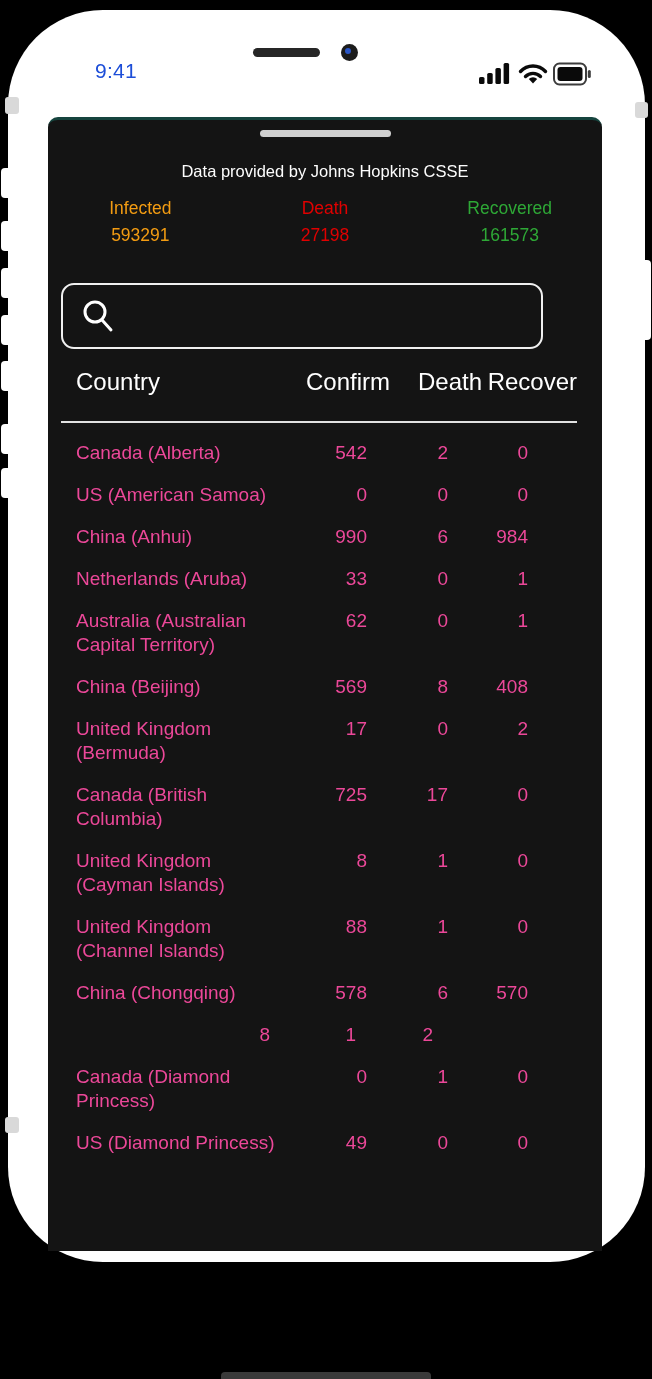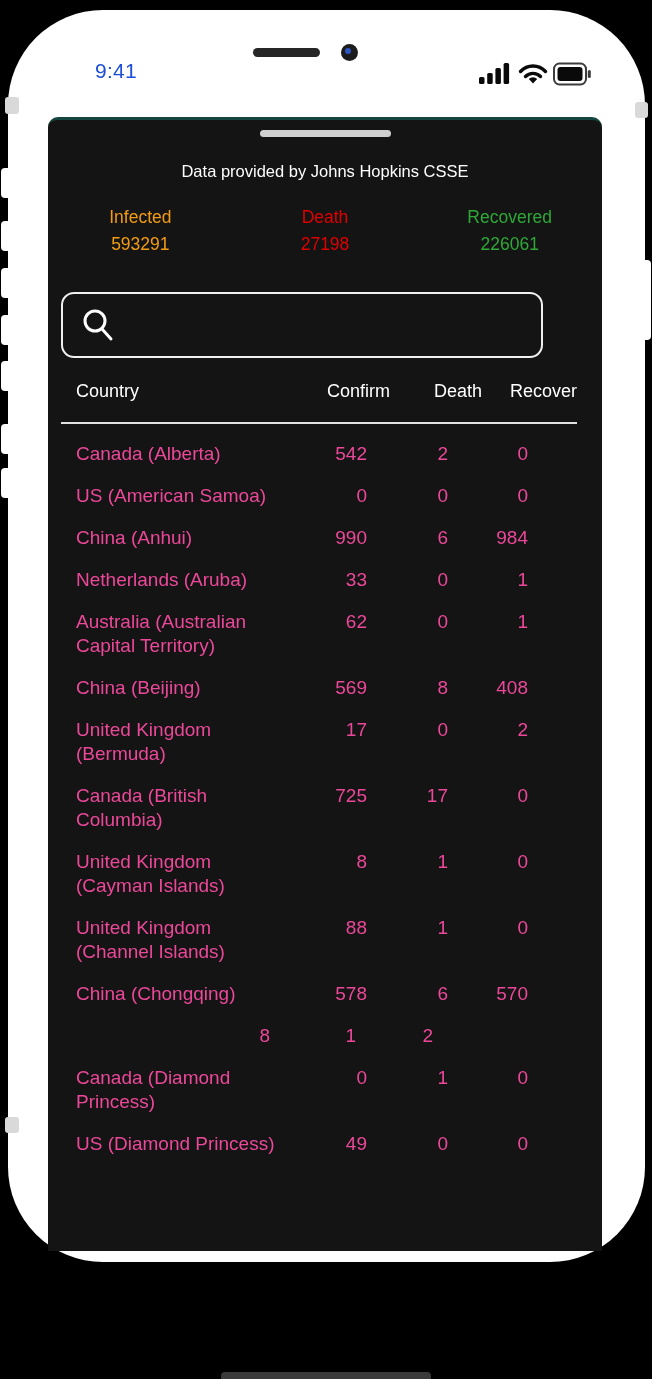--- a/index.html
+++ b/index.html
@@ -22,34 +22,34 @@
   .time{position:absolute;left:87px;top:49px;font-size:21px;font-weight:500;color:#1d4ed8;letter-spacing:.3px;}
   .statusicons{position:absolute;right:54px;top:52px;display:flex;align-items:center;gap:5px;}
   
   .sheet{
     position:absolute;left:40px;top:107px;width:554px;height:1134px;
     background:#141414;border-top:3px solid #16443e;border-radius:10px 10px 0 0;
     color:#fff;box-sizing:border-box;
   }
   .handle{width:131px;height:7px;background:#d0d0d0;border-radius:4px;margin:10px auto 0 auto;}
   .source-note{margin-top:25px;text-align:center;font-size:16.5px;line-height:18px;color:#fdfdfd;}
-  .stats{display:flex;margin-top:24px;}
+  .stats{display:flex;margin-top:15px;}
   .stat{flex:1;text-align:center;font-size:17.5px;line-height:27px;}
   .searchbox{
     margin:34px 0 0 13px;width:478px;height:62px;border:2px solid #f0f0f0;border-radius:13px;
     display:flex;align-items:center;box-sizing:content-box;position:relative;background:transparent;
   }
   .searchbox svg{margin-left:18px;flex:none;}
   .searchbox input{
     flex:1;height:40px;margin:0 14px;background:transparent;border:none;outline:none;
     color:#fff;font-size:19px;font-family:"Liberation Sans",sans-serif;
   }
   .table{margin:22px 0 0 13px;width:516px;}
   .t-head,.t-row{display:grid;grid-template-columns:232px 97px 92px 95px;}
-  .t-head{font-size:18px;line-height:22px;padding-bottom:20px;border-bottom:2px solid #e2e2e2;color:#fff;}
+  .t-head{font-size:24px;line-height:22px;padding-bottom:28px;border-bottom:2px solid #e2e2e2;color:#fff;}
   .t-row{margin-top:18px;font-size:19px;line-height:24px;color:#ec4899;}
   .c-country{padding-left:15px;padding-right:14px;}
   .c-confirm,.c-death,.c-recover{text-align:right;}
   .t-row .c-confirm{padding-right:23px;}
   .t-row .c-death{padding-right:34px;}
   .t-row .c-recover{padding-right:49px;}
 </style>
 </head>
 <body>
 
@@ -102,21 +102,21 @@
       <div class="stat" style="color: rgb(243, 156, 18);">
         <div>Infected</div>
         <div>593291</div>
       </div>
       <div class="stat" style="color: rgb(224, 0, 0);">
         <div>Death</div>
         <div>27198</div>
       </div>
       <div class="stat" style="color: rgb(46, 168, 54);">
         <div>Recovered</div>
-        <div>226061</div>
+        <div>161573</div>
       </div>
     </div>
 
     <div class="searchbox">
       <svg width="34" height="36" viewBox="0 0 34 36">
         <circle cx="14" cy="14" r="10" stroke="#fff" stroke-width="3" fill="none"></circle>
         <line x1="21.5" y1="22.5" x2="30" y2="32" stroke="#fff" stroke-width="3" stroke-linecap="round"></line>
       </svg>
       <input type="text" placeholder="" style="">
     </div>

